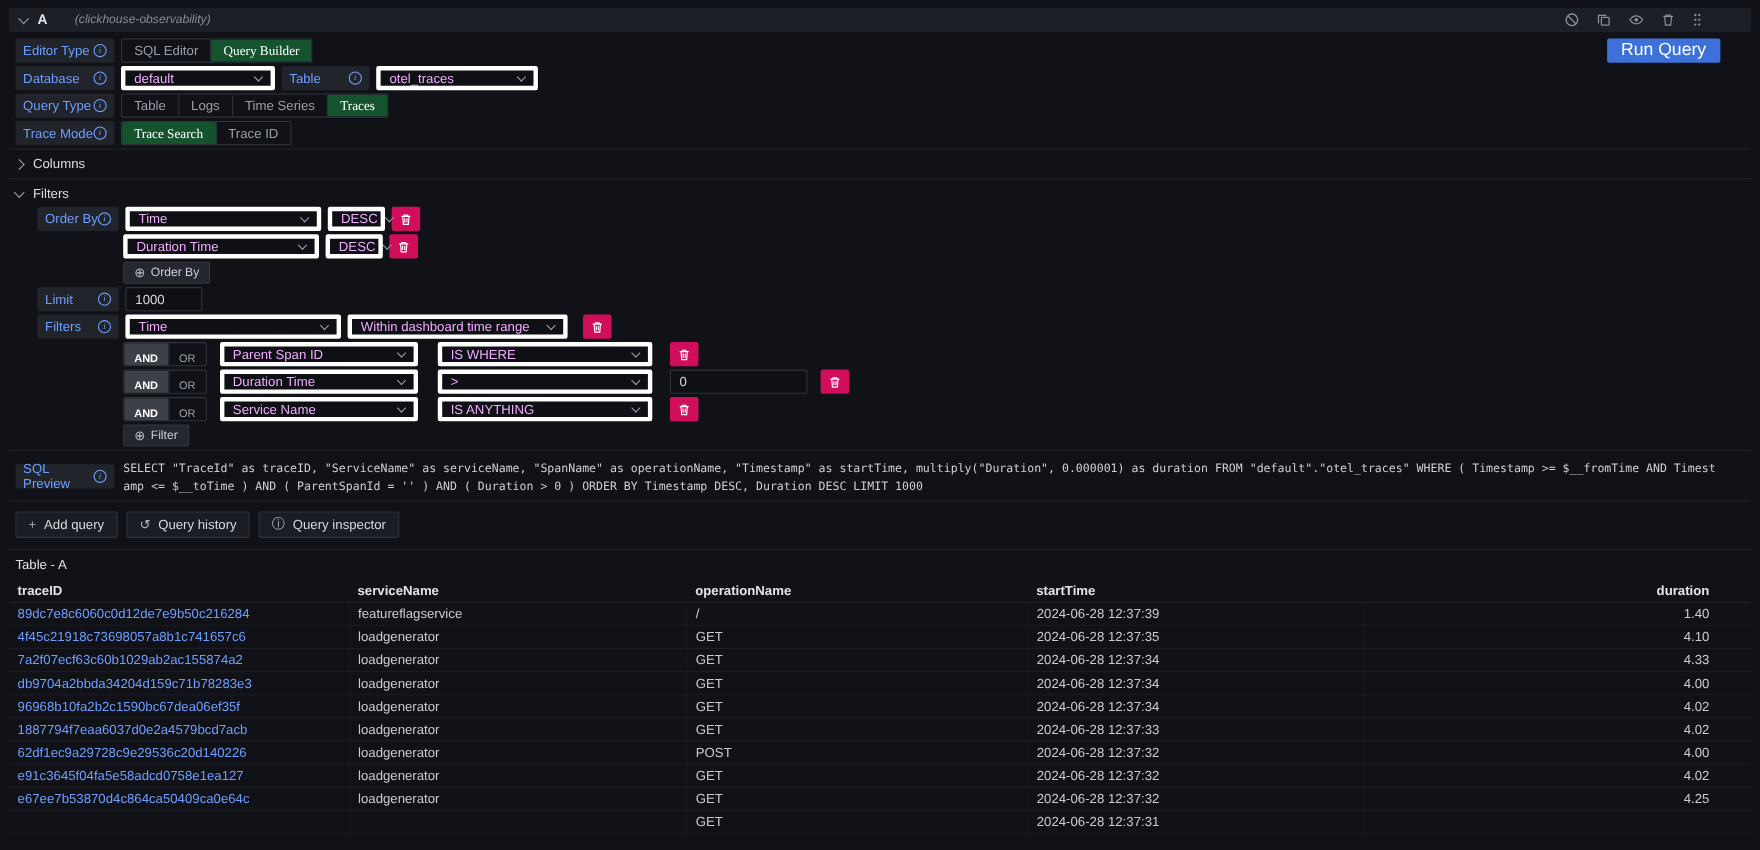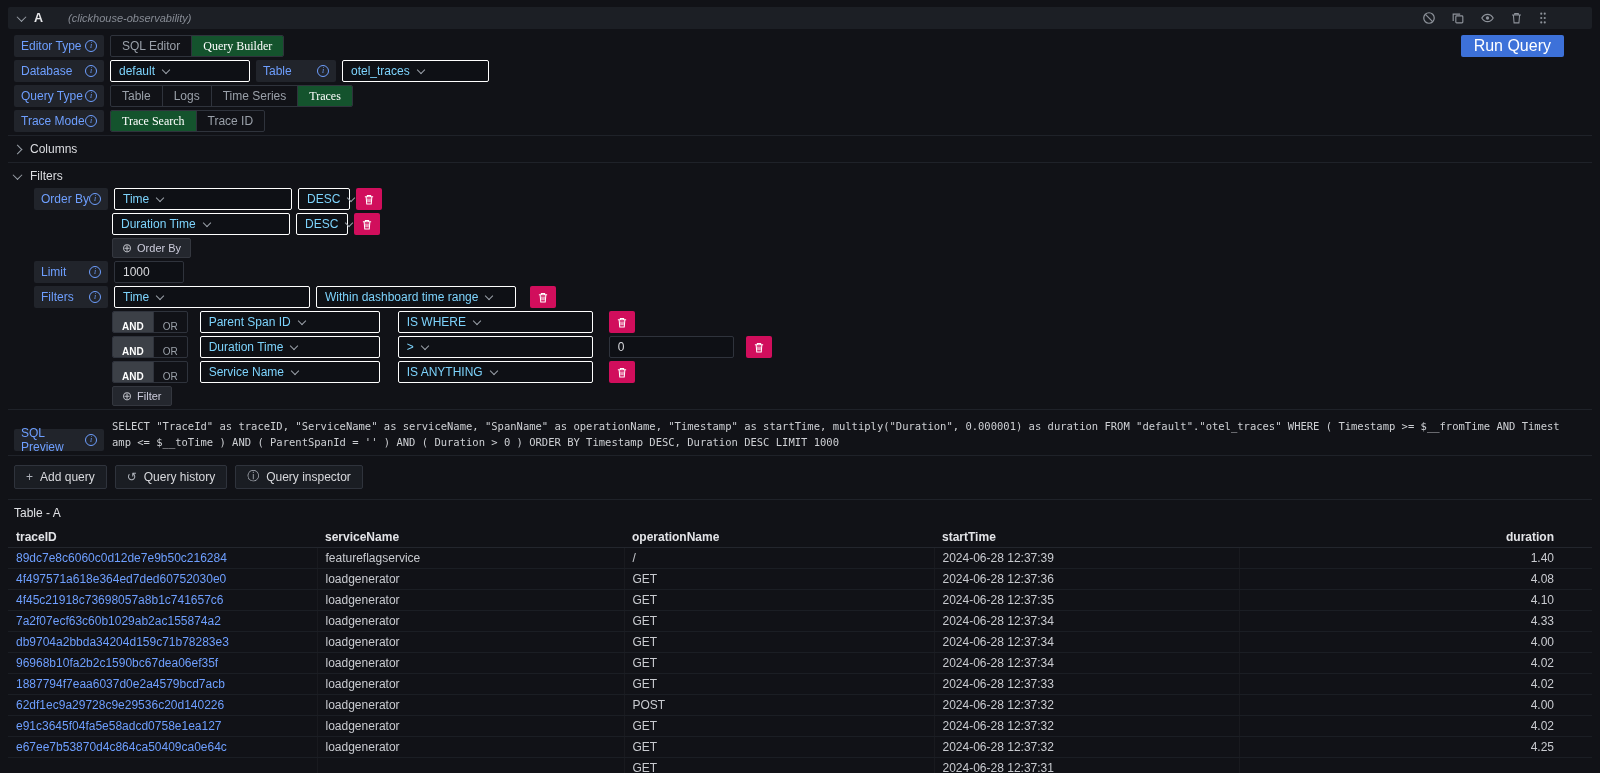--- a/index.html
+++ b/index.html
@@ -32,23 +32,23 @@
   .lbl.w80 { width:80px; }
   .info { width:12px; height:12px; border-radius:50%; border:1px solid #6e9fff;
     font-size:8px; line-height:10px; text-align:center; font-style:italic;
     font-family:"Liberation Serif", serif; flex:0 0 auto; }
 
   .rgroup { display:flex; height:22px; border:1px solid #2f333c; border-radius:2px; background:#111217; overflow:hidden; }
   .ropt { display:flex; align-items:center; padding:0 11px; color:#9aa0a9; border-right:1px solid #2f333c; cursor:pointer; white-space:nowrap; }
   .ropt:last-child { border-right:none; }
   .ropt.active { background:#14532d; color:#ffffff;font-family:Liberation Serif, serif; }
 
-  .sel { display:flex; align-items:center; 
-    height:22px; background:#0e1015; border:1px solid #ffffff; border-radius:2px;
-    padding:0 8px; color:#7dd3fc; cursor:pointer; white-space:nowrap; flex:0 0 auto; }
+  .sel { display:flex; align-items:center; justify-content:space-between;
+    height:22px; background:#0e1015; border:4px solid #ffffff; border-radius:2px;
+    padding:0 8px; color:#f0abfc; cursor:pointer; white-space:nowrap; flex:0 0 auto; }
   .caret { width:6px; height:6px; border-right:1.5px solid #9aa0a9; border-bottom:1.5px solid #9aa0a9;
     transform:rotate(45deg); margin:-3px 0 0 8px; flex:0 0 auto; }
   .inp { height:22px; background:#0e1015; border:1px solid #2f333c; border-radius:2px;
     padding:0 8px; color:#d8d9dd; font-family:Liberation Sans, sans-serif; font-size:12px; flex:0 0 auto; }
 
   .w140{width:140px}.w147{width:147px}.w178{width:178px}.w52{width:52px}
   .w196{width:196px}.w200{width:200px}.w180{width:180px}.w195{width:195px}
   .w70{width:70px}.w125{width:125px}
 
   .trash { width:26px; height:22px; background:#d10e5c; border:none; border-radius:2px;
@@ -69,21 +69,21 @@
 
   .fsection { padding-left:26px; }
   .fsection .row { margin-left:0; }
   .fsection .row.indent { margin-left:78px; }
 
   .andor { display:flex; height:22px; border:1px solid #2f333c; border-radius:2px; overflow:hidden; flex:0 0 auto; }
   .andor .seg { display:flex; align-items:center; padding:14px 9px; font-size:10px; cursor:pointer; }
   .andor .seg.active { background:#3c4047; color:#fff; font-weight:700; }
   .andor .seg.inactive { color:#9aa0a9; border-left:1px solid #2f333c; }
 
-  .sqlrow { display:flex; align-items:flex-end; gap:6px; margin:6px 0 4px 6px; }
+  .sqlrow { display:flex; align-items:center; gap:6px; margin:6px 0 4px 6px; }
   .sqltext { flex:1; font-family:"DejaVu Sans Mono", monospace; font-size:10.5px;
     line-height:1.55; color:#ced0d4; padding:2px 30px 0 2px; word-break:break-all; }
 
   .actions { display:flex; gap:8px; margin:9px 0 0 6px; }
   .abtn { height:24px; display:inline-flex; align-items:center; gap:7px;
     background:#1a1d23; border:1px solid #2f333c; border-radius:2px;
     color:#d8d9dd; font-size:12px; padding:0 11px; cursor:pointer; font-family:inherit; }
   .abtn .glyph { color:#aeb2ba; font-size:12px; }
 
   
@@ -410,27 +410,20 @@
       </thead>
       <tbody>
         <tr>
           <td><span class="link">89dc7e8c6060c0d12de7e9b50c216284</span></td>
           <td>featureflagservice</td>
           <td>/</td>
           <td>2024-06-28 12:37:39</td>
           <td class="num">1.40</td>
         </tr>
         <tr>
-          <td><span class="link">4f497571a618e364ed7ded60752030e0</span></td>
-          <td>loadgenerator</td>
-          <td>GET</td>
-          <td>2024-06-28 12:37:36</td>
-          <td class="num">4.08</td>
-        </tr>
-        <tr>
           <td><span class="link">4f45c21918c73698057a8b1c741657c6</span></td>
           <td>loadgenerator</td>
           <td>GET</td>
           <td>2024-06-28 12:37:35</td>
           <td class="num">4.10</td>
         </tr>
         <tr>
           <td><span class="link">7a2f07ecf63c60b1029ab2ac155874a2</span></td>
           <td>loadgenerator</td>
           <td>GET</td>

